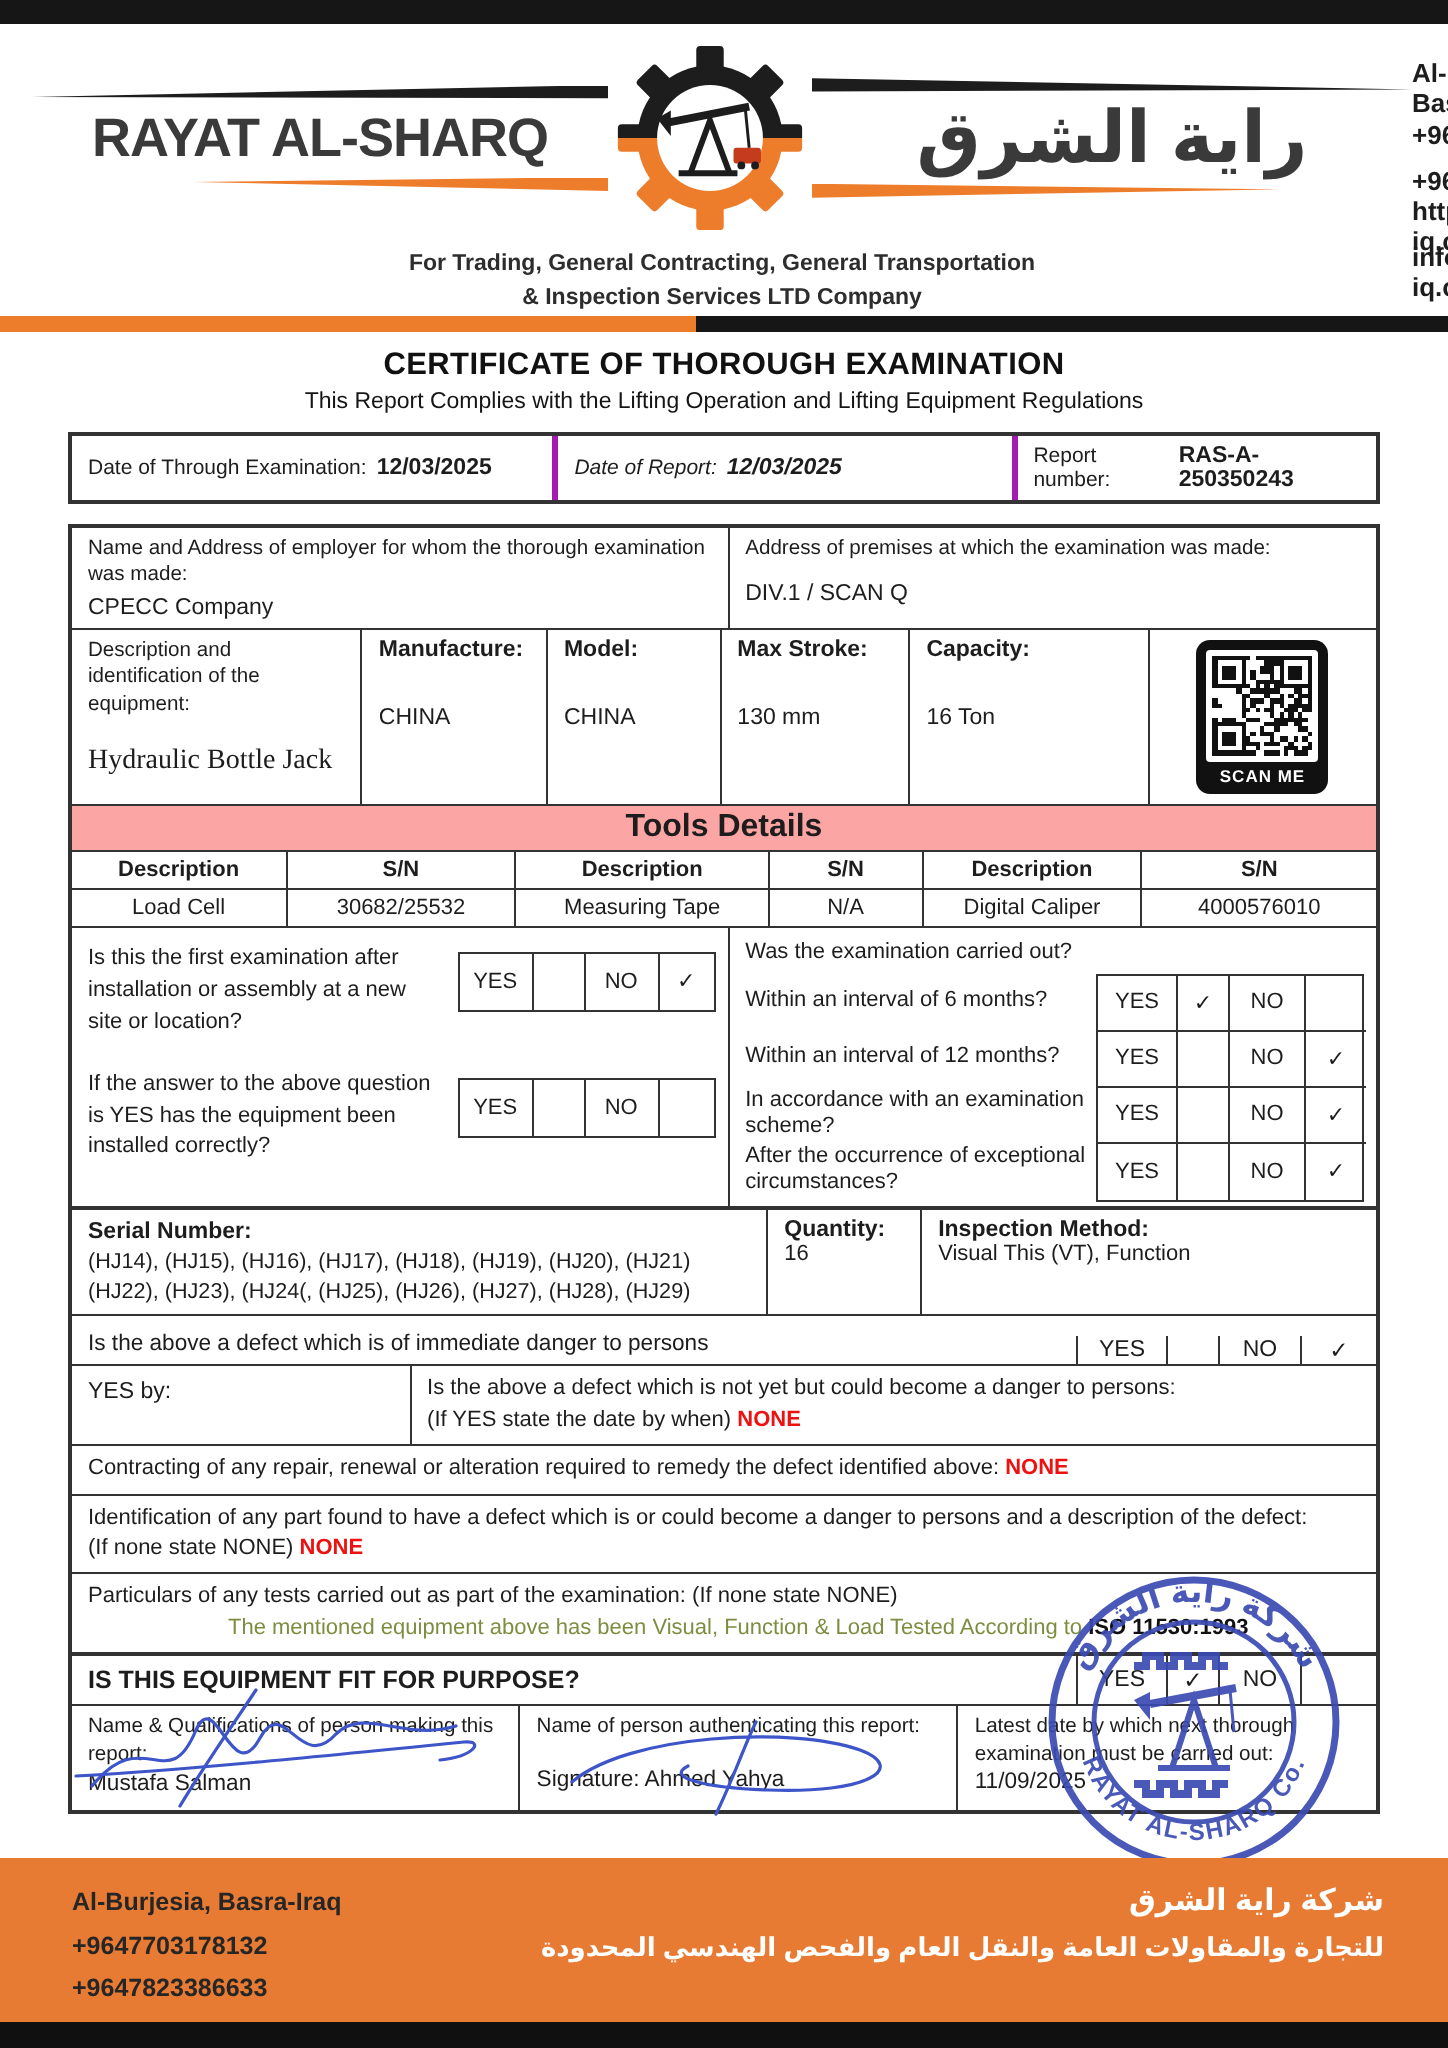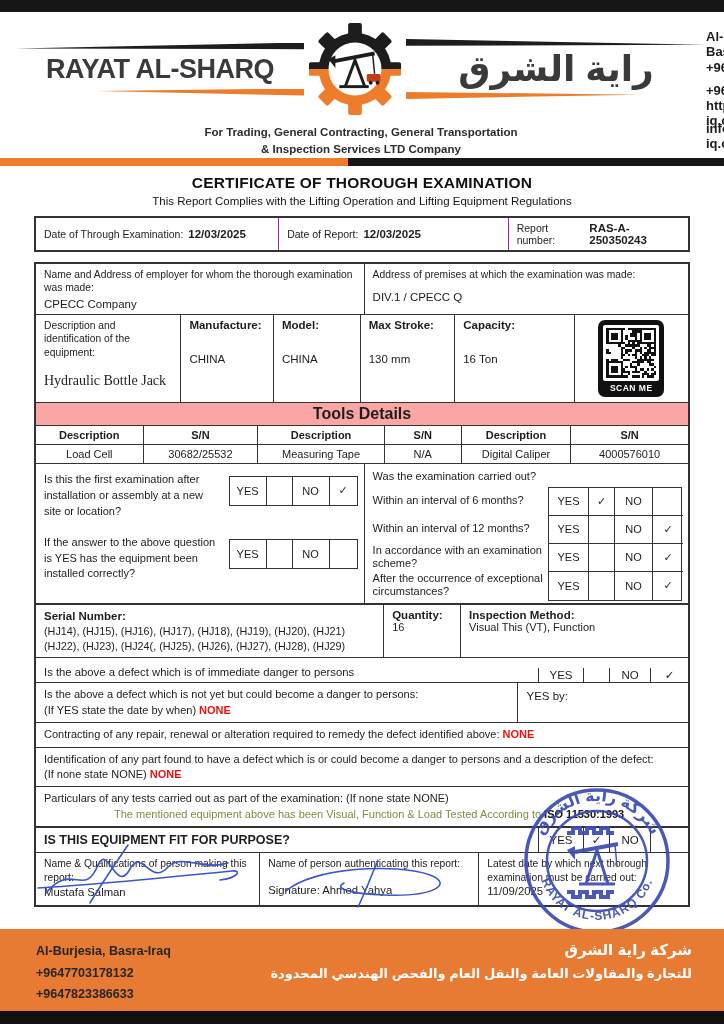--- a/index.html
+++ b/index.html
@@ -29,23 +29,23 @@
   .contact-block { width:212px; padding-top:16px; display:flex; flex-direction:column; gap:3px; }
   .contact-row { display:flex; justify-content:flex-end; align-items:center; height:20px; font-size:13px; font-weight:bold; color:#1d1d1d; }
   .divider { display:flex; height:8px; }
   .div-orange { width:348px; background:#ED7D2B; }
   .div-black { flex:1; background:#161616; }
   
   .doc { padding:8px 34px 0 34px; }
   .title { text-align:center; font-size:15.5px; font-weight:bold; letter-spacing:.2px; color:#111; }
   .subtitle { text-align:center; font-size:11.5px; margin-top:3px; color:#151515; }
   .dates-table { display:flex; border:2px solid #333; margin-top:9px; }
-  .dates-table .dc { padding:4px 8px; font-size:10.5px; border-right:1px solid #a21caf; display:flex; align-items:center; gap:5px; }
+  .dates-table .dc { padding:4px 8px; font-size:10.5px; border-right:3px solid #a21caf; display:flex; align-items:center; gap:5px; }
   .dates-table .dc:last-child { border-right:none; }
-  .dc-1 { width:37.3%; } .dc-2 { width:35.2%; } .dc-3 { flex:1; }
+  .dc-1 { width:37.3%; } .dc-2 { width:35.2%;font-style:italic; } .dc-3 { flex:1; }
   .dval { font-size:11.5px; font-weight:bold; }
   .main-table { border:2px solid #333; margin-top:10px; font-size:11px; }
   .r { display:flex; border-bottom:1px solid #333; }
   .main-table > .r:last-child { border-bottom:none; }
   .c { border-right:1px solid #333; padding:4px 8px; }
   .r .c:last-child { border-right:none; }
   .small-lbl { font-size:10.3px; line-height:1.3; }
   
   .rA { min-height:46px; }
   .cA1 { width:50.4%; } .cA2 { flex:1; }
@@ -247,21 +247,21 @@
 
     <div class="main-table">
 
       <div class="r rA">
         <div class="c cA1">
           <div class="small-lbl">Name and Address of employer for whom the thorough examination was made:</div>
           <div class="cell-val">CPECC Company</div>
         </div>
         <div class="c cA2">
           <div class="small-lbl">Address of premises at which the examination was made:</div>
-          <div class="cell-val" style="margin-top:10px">DIV.1 / CPECC Q</div>
+          <div class="cell-val" style="margin-top:10px">DIV.1 / SCAN Q</div>
         </div>
       </div>
 
       <div class="r rB">
         <div class="c cB1">
           <div class="small-lbl">Description and identification of the equipment:</div>
           <div class="desc-val">Hydraulic Bottle Jack</div>
         </div>
         <div class="c cB2">
           <div class="ul">Manufacture:</div>
@@ -821,27 +821,27 @@
         <div class="c ctext">Is the above a defect which is of immediate danger to persons</div>
         <div class="inline-box">
           <span>YES</span>
           <span class="tick"></span>
           <span>NO</span>
           <span class="tick">✓</span>
         </div>
       </div>
 
       <div class="r rI">
+        <div class="c cI2">YES by:</div>
         <div class="c cI1">
           <div>Is the above a defect which is not yet but could become a danger to persons:</div>
           <div>
             <span>(If YES state the date by when) </span><span class="red">NONE</span>
           </div>
         </div>
-        <div class="c cI2">YES by:</div>
       </div>
 
       <div class="r rJ">
         <div class="c block-c">
           <span>Contracting of any repair, renewal or alteration required to remedy the defect identified above: </span><span class="red">NONE</span>
         </div>
       </div>
 
       <div class="r rK">
         <div class="c block-c">

